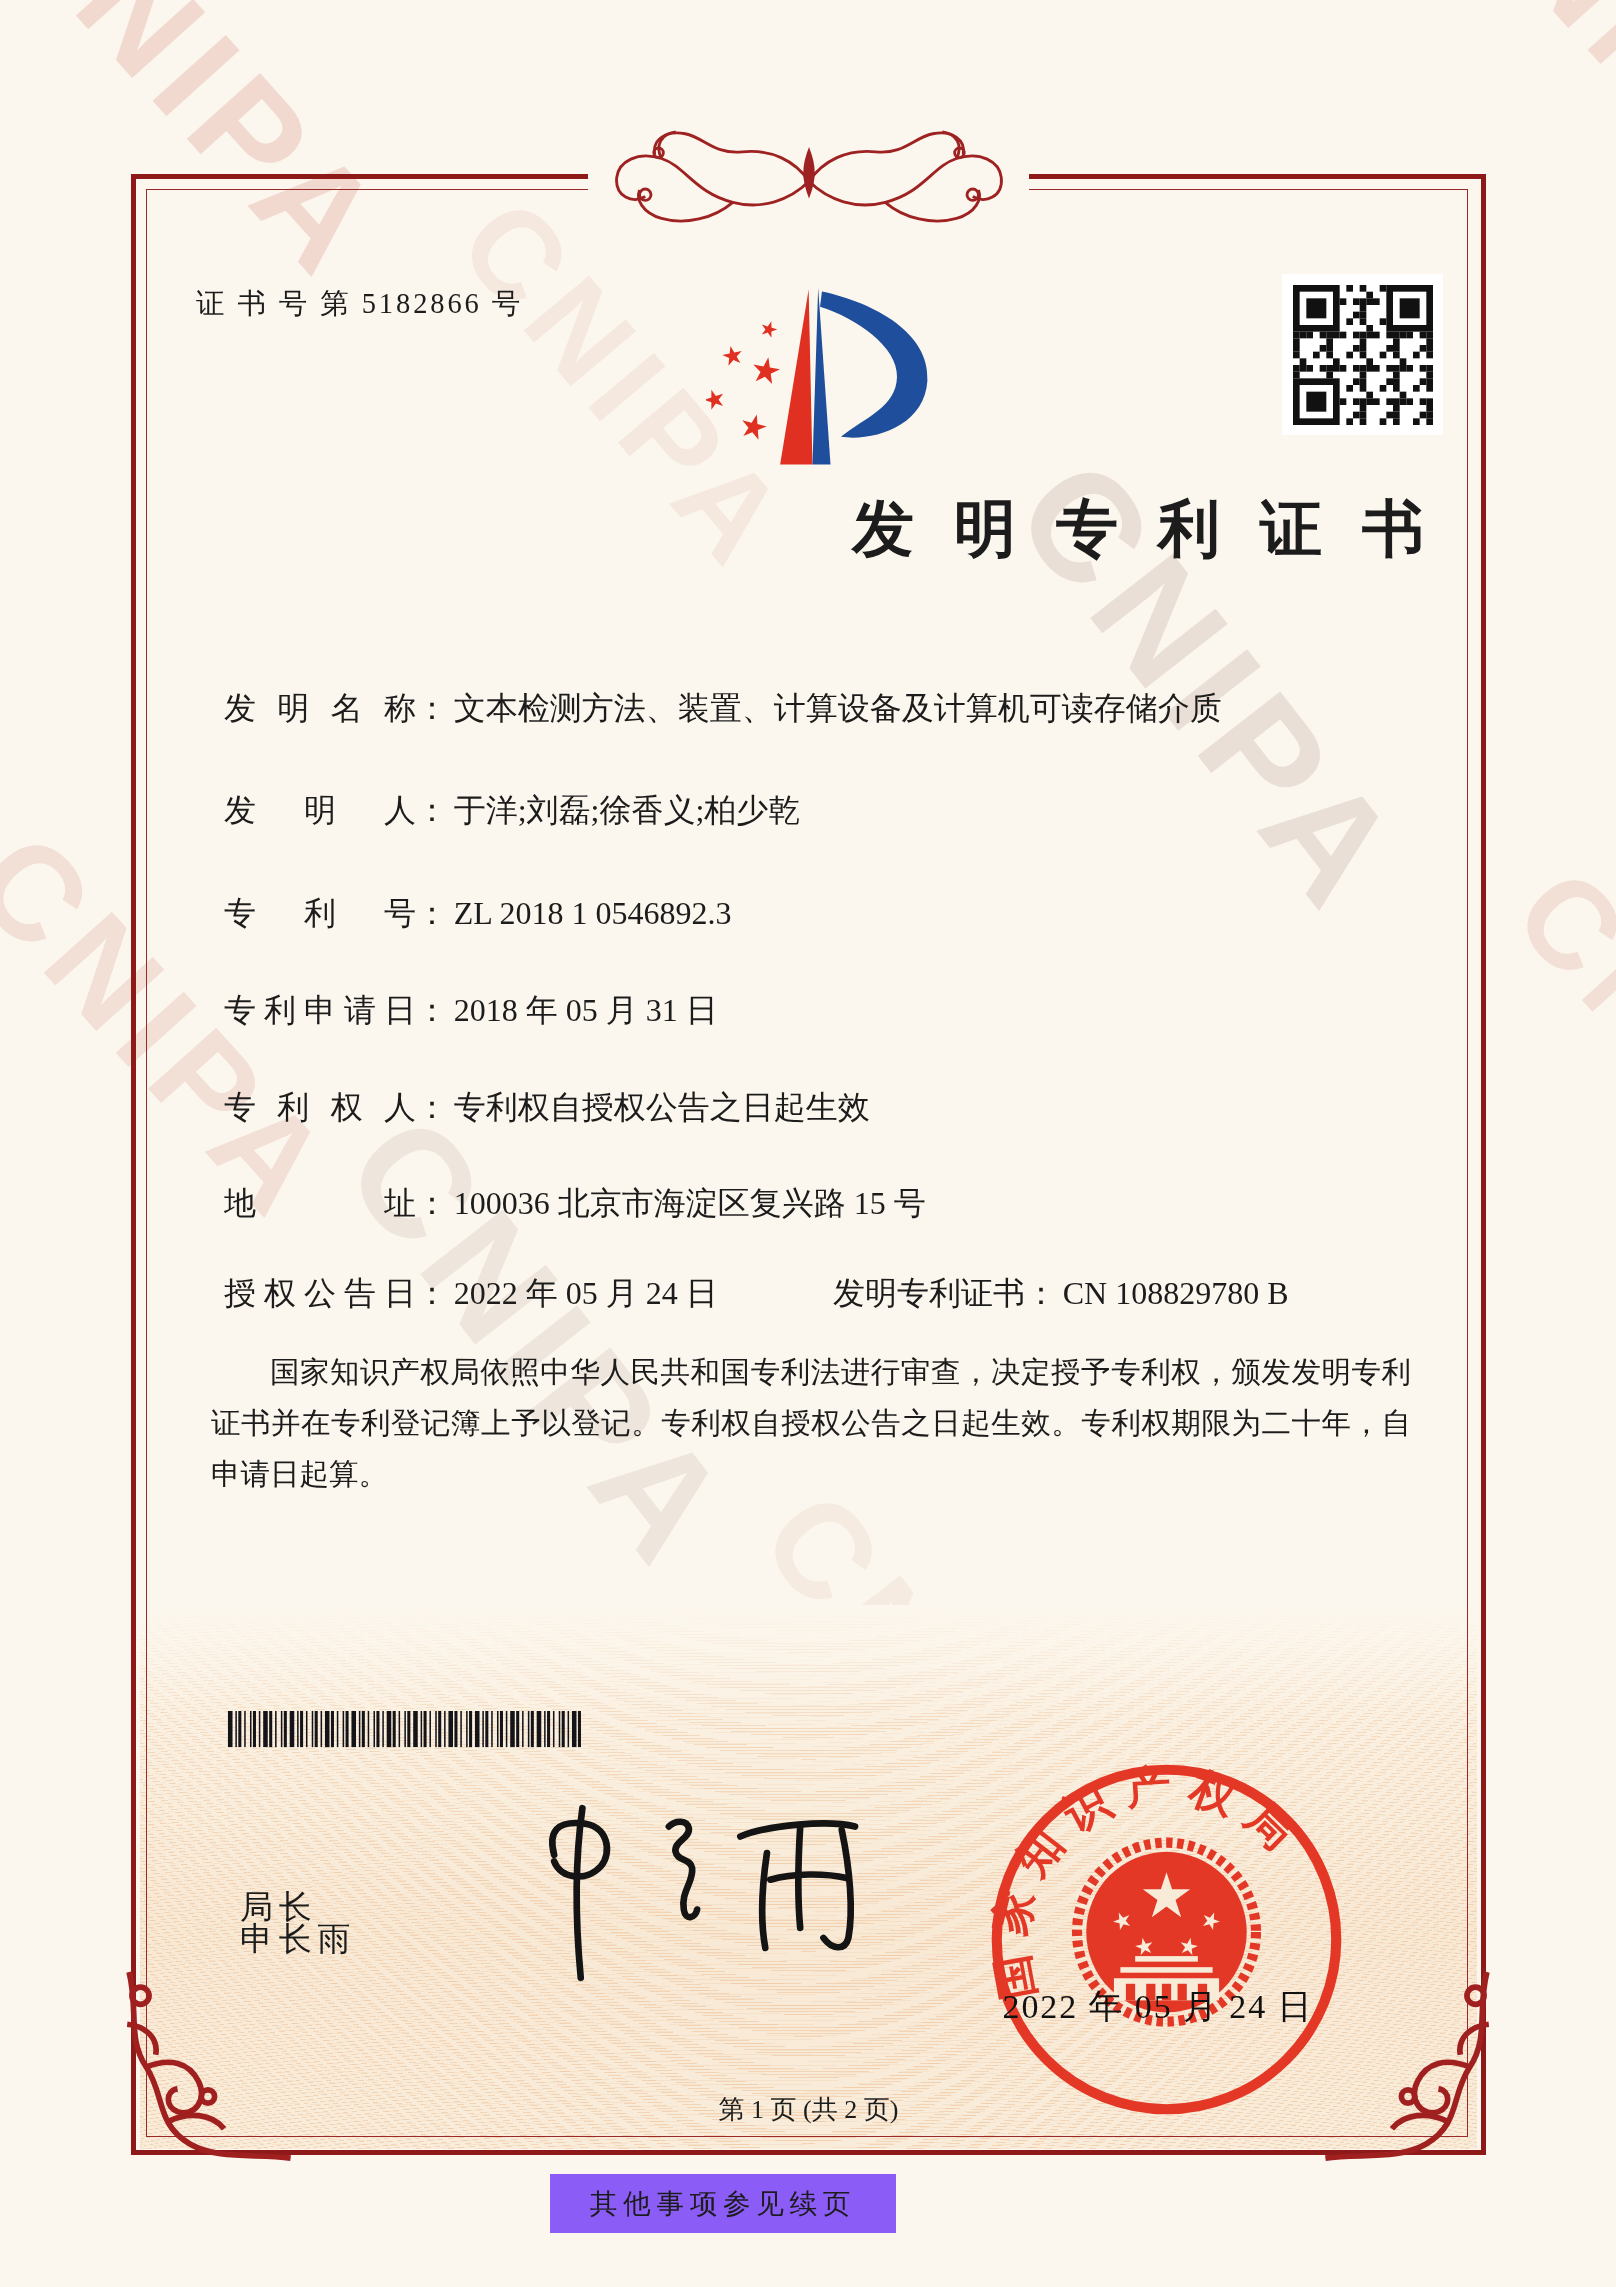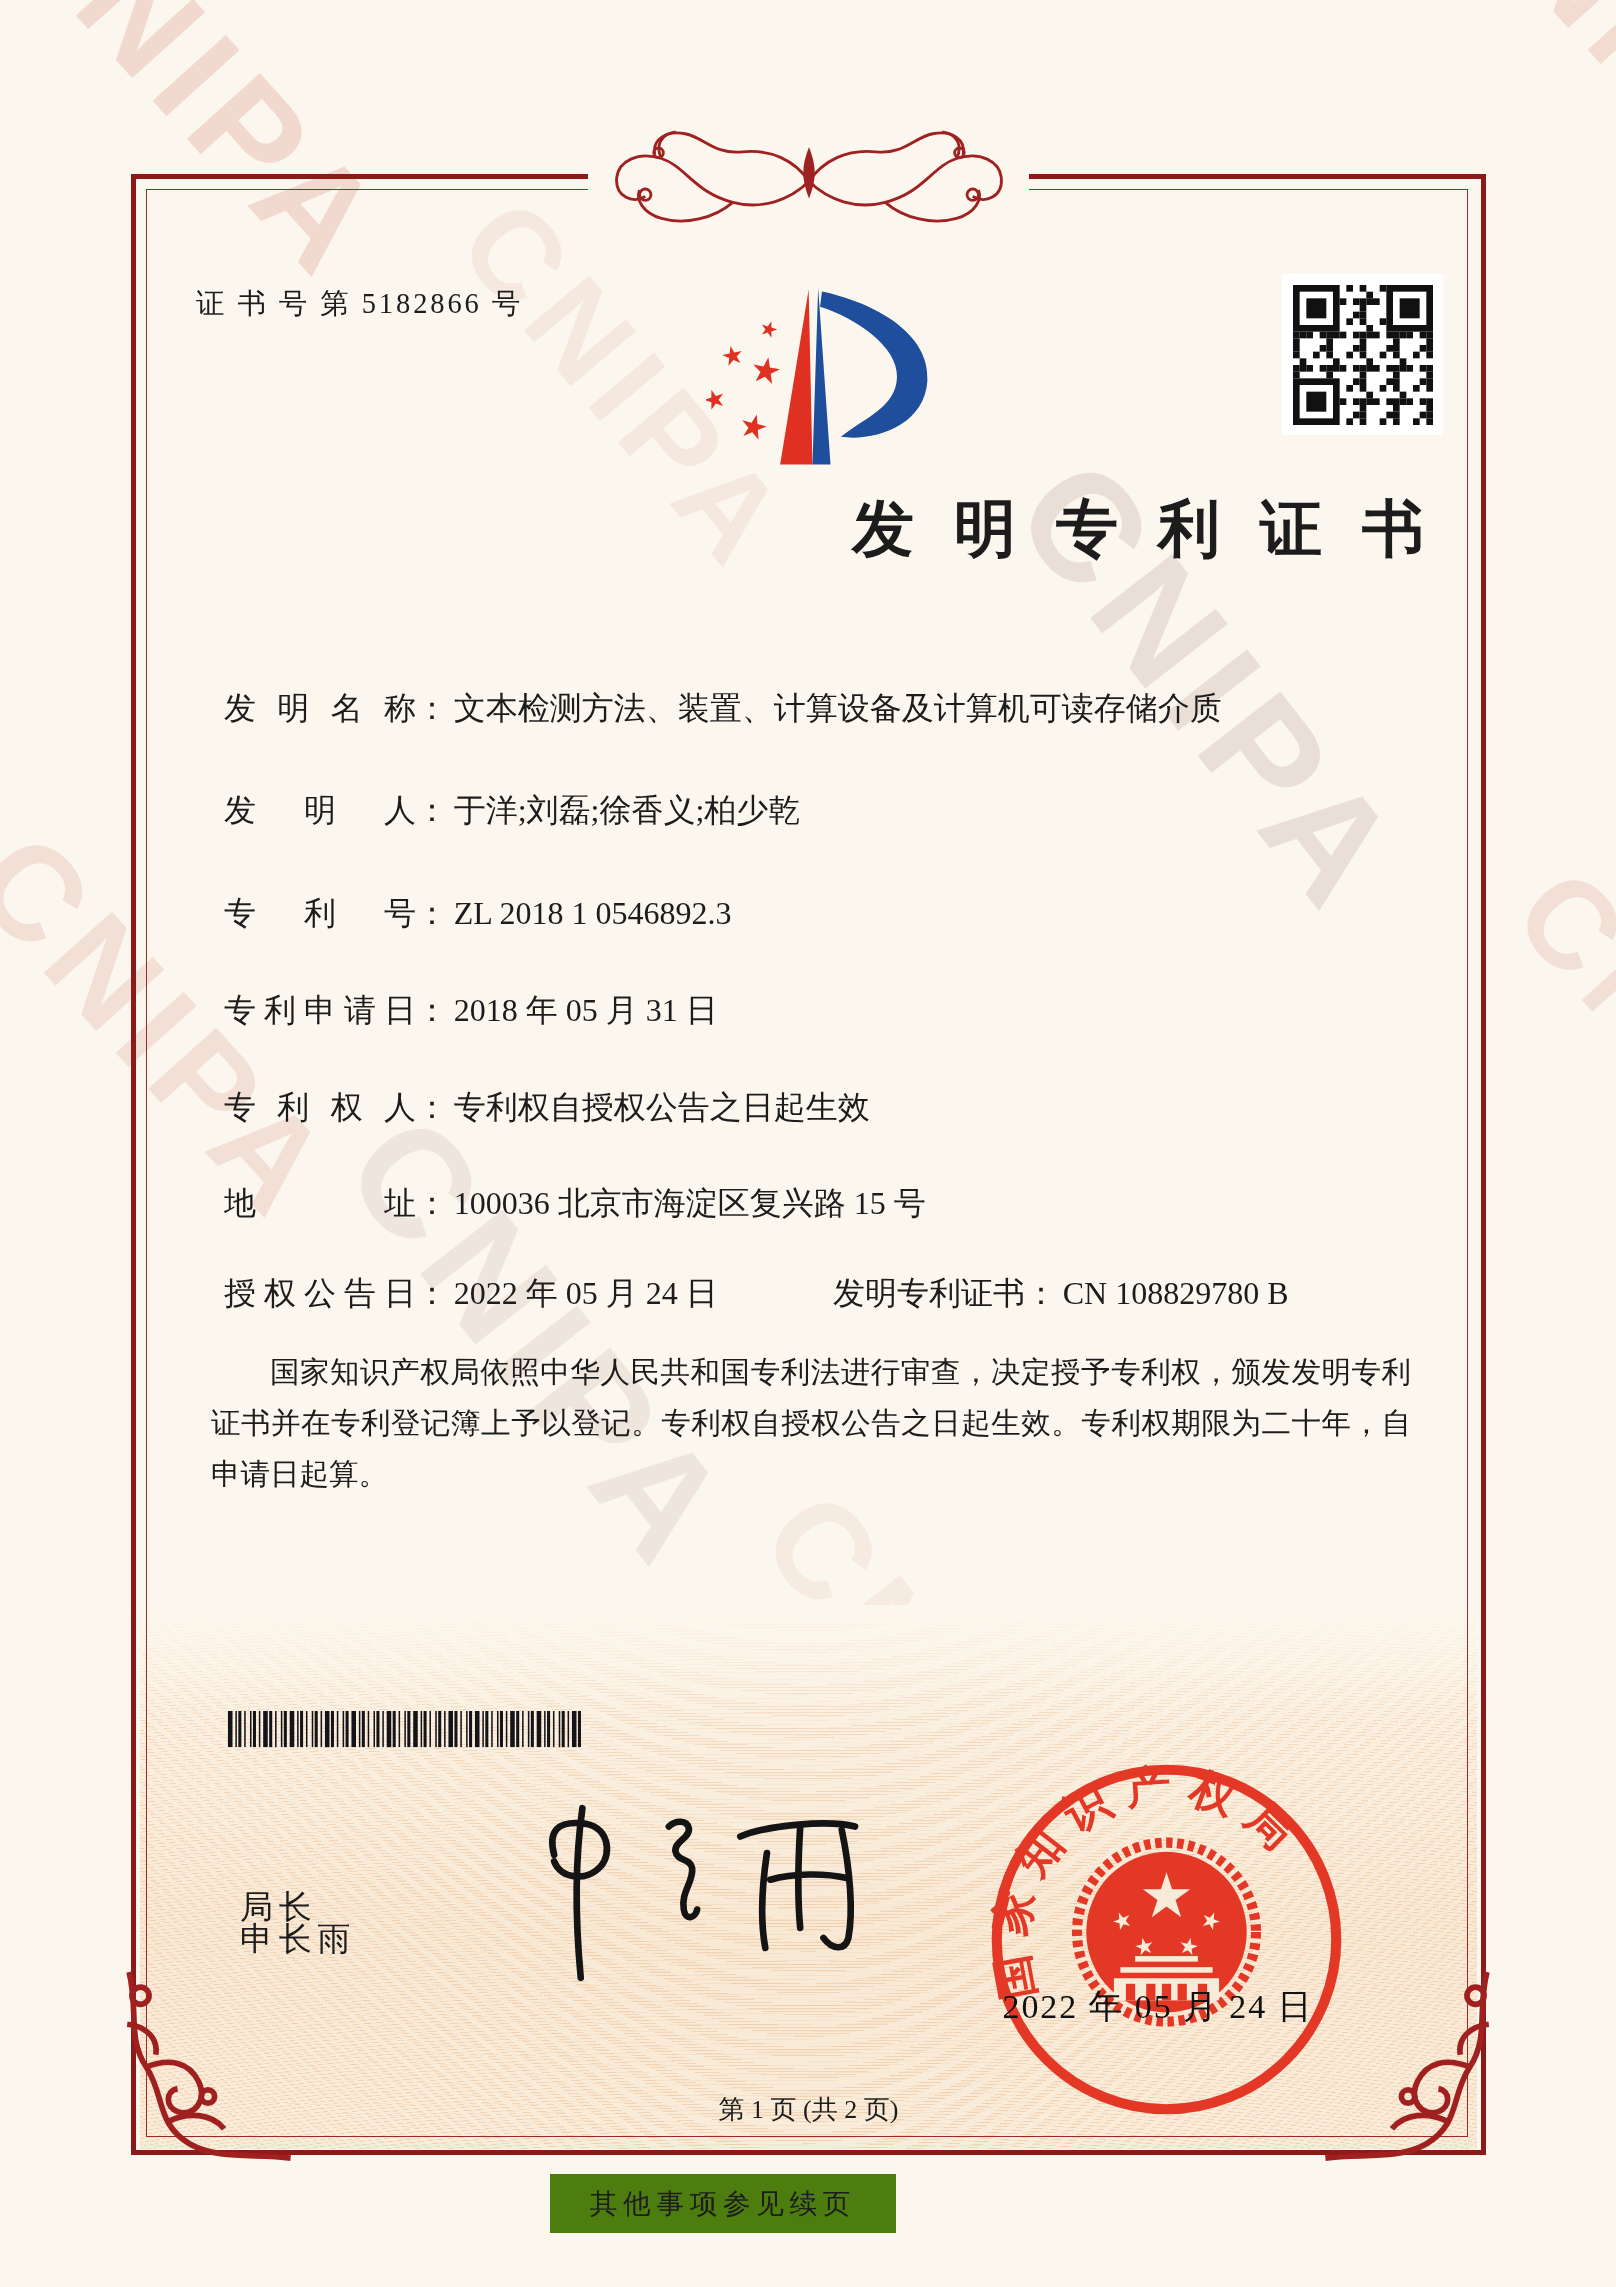--- a/index.html
+++ b/index.html
@@ -41,21 +41,21 @@
   .paras p{margin:0 0 3.8px 0;text-indent:2em;}
   .barcode{position:absolute;left:226px;top:1711px;z-index:6;}
   .signoff-title{position:absolute;left:240px;top:1853px;font-size:33px;letter-spacing:5.7px;z-index:6;margin-top:32px;}
   .signoff-name{position:absolute;left:240px;top:1917px;font-size:33px;letter-spacing:5.7px;z-index:6;}
   .signature{position:absolute;left:476px;top:1786px;z-index:6;}
   .seal{position:absolute;left:982px;top:1755px;width:369px;height:369px;z-index:7;opacity:0.96;}
   .seal-date{position:absolute;left:1001px;top:1984px;width:314px;text-align:center;
     font-size:34px;letter-spacing:1.9px;color:#111;z-index:8;white-space:nowrap;}
   .page-info{position:absolute;left:143px;right:143px;top:2092px;text-align:center;
     font-size:26px;z-index:6;}
-  .cont-strip{position:absolute;left:550px;top:2174px;width:346px;height:59px;background:#4d7c0f;
+  .cont-strip{position:absolute;left:550px;top:2174px;width:346px;height:59px;background:#8b5cf6;
     z-index:6;display:flex;align-items:center;justify-content:center;}
   .cont-note{font-size:27.6px;letter-spacing:5.7px;}
   .hidden-defs{position:absolute;width:0;height:0;overflow:hidden;}
 </style>
 </head>
 <body>
 
 <div class="page">
 
   <svg class="hidden-defs" aria-hidden="true">

